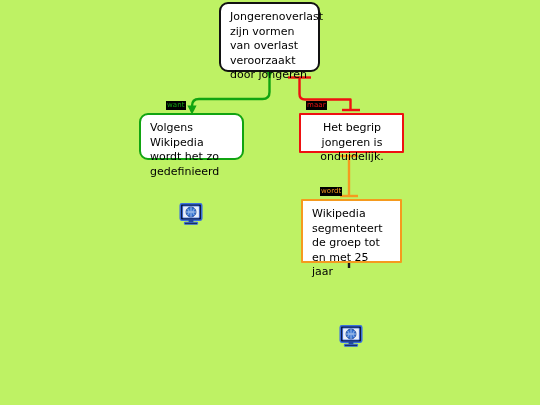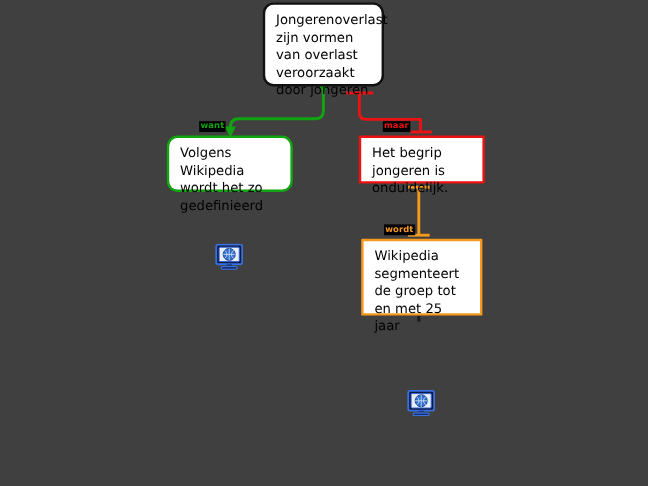--- a/index.html
+++ b/index.html
@@ -12,21 +12,21 @@
     height: 405px;
     position: relative;
     overflow: hidden;
     font-family: "DejaVu Sans", sans-serif;
   }
   #canvas {
     position: absolute;
     left: 0; top: 0;
     width: 540px;
     height: 405px;
-    background: #404040;
+    background: #bef264;
   }
   
   #connectors {
     position: absolute;
     left: 0; top: 0;
     width: 540px;
     height: 405px;
   }
   .node {
     position: absolute;
@@ -52,38 +52,39 @@
   }
   #node-wiki {
     left: 139px;  top: 113px;
     width: 105px; height: 47px;
     border: 2px solid #11a411;
   }
   #node-unclear {
     left: 299px;  top: 113px;
     width: 105px; height: 40px;
     border: 2px solid #ee1111;
+    text-align: center;
   }
   #node-segment {
     left: 301px;  top: 199px;
     width: 101px; height: 64px;
     border: 2px solid #f59a1e;
   }
   
   .rel-label {
     position: absolute;
     font-size: 7px;
-    font-weight: bold;
+    font-weight: normal;
     letter-spacing: 0.1px;
     line-height: 9px;
     background: #000000;
     padding: 0 1px;
   }
   #rel-want   { left: 166px; top: 101px; color: #11a411; }
-  #rel-maar   { left: 319px; top: 101px; color: #ee1111; }
+  #rel-maar   { left: 306px; top: 101px; color: #ee1111; }
   #rel-echter { left: 320px; top: 187px; color: #f59a1e; }
 
   
   .res-icon {
     position: absolute;
     width: 24px;
     height: 22px;
   }
   #icon-res-1 { left: 179px; top: 203px; }
   #icon-res-2 { left: 339px; top: 325px; }

